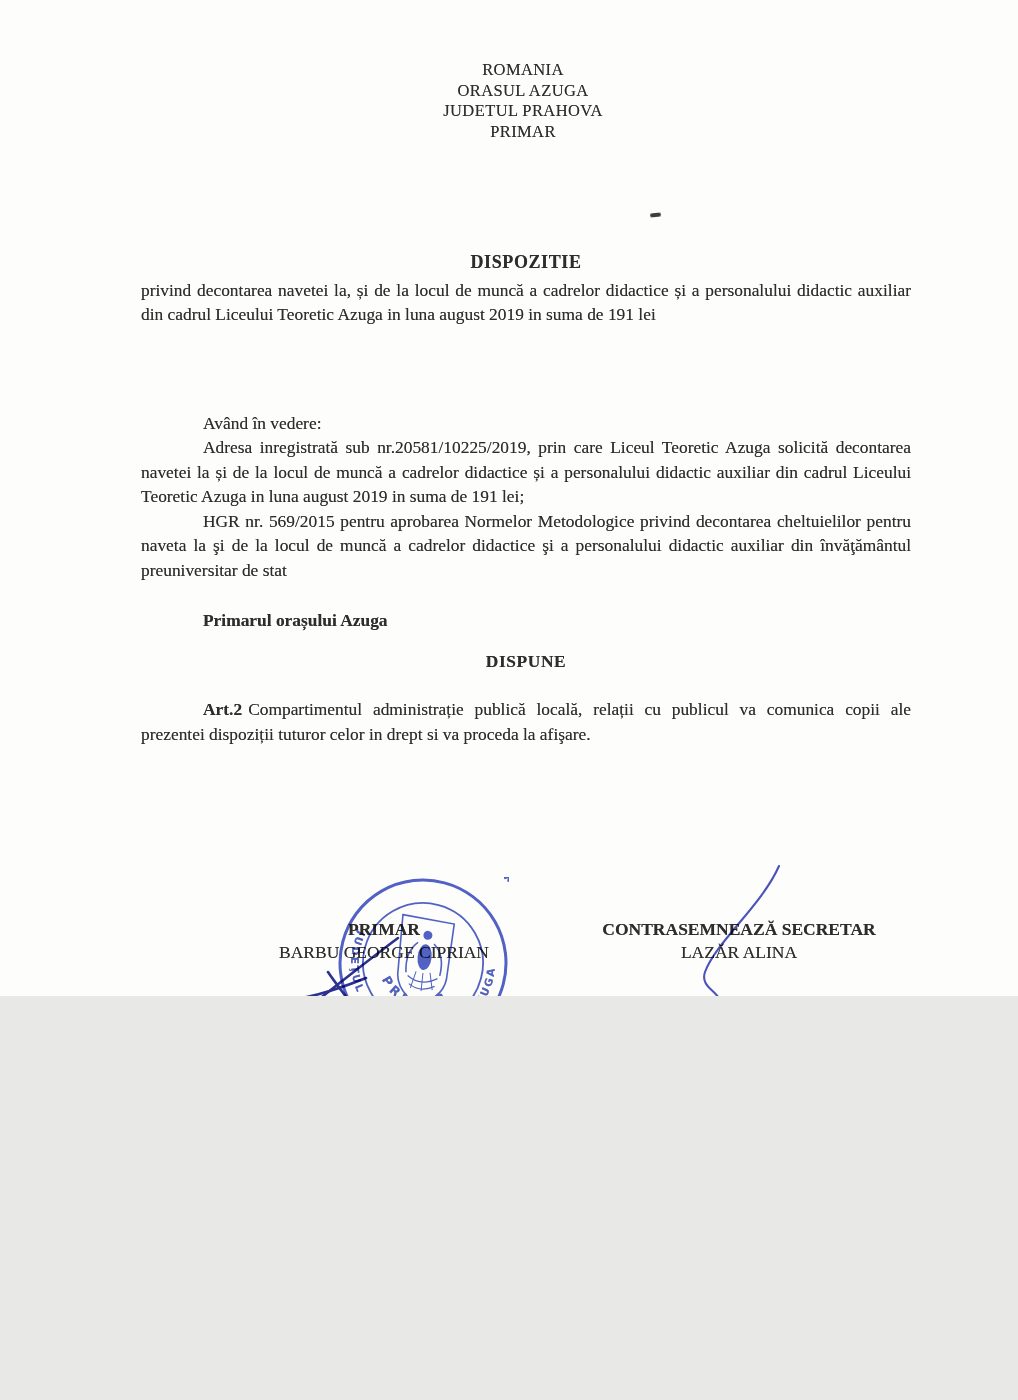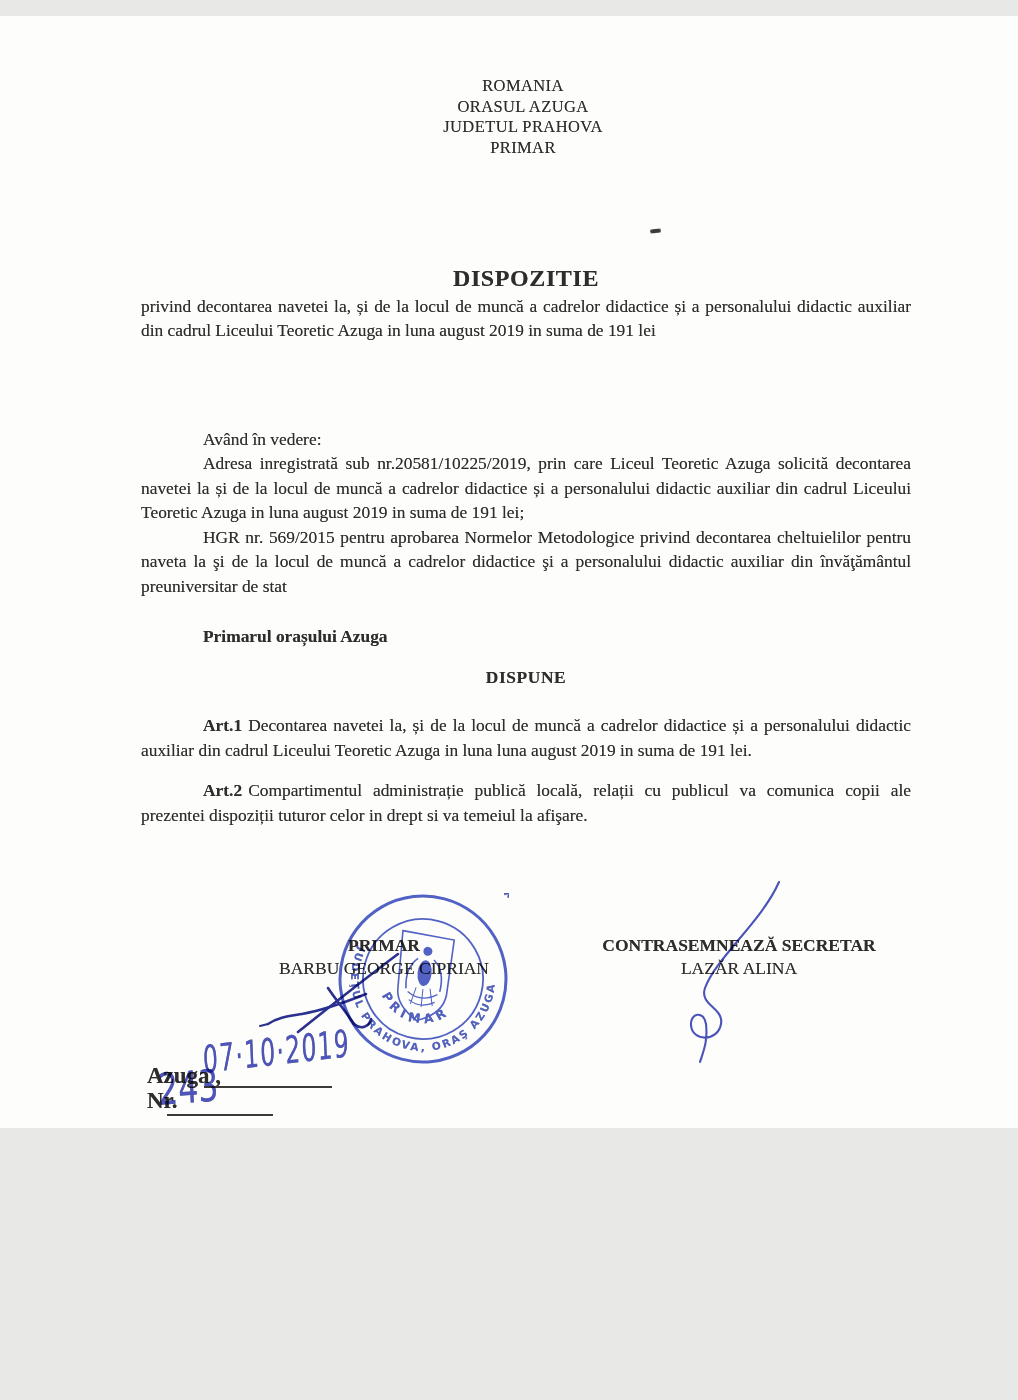--- a/index.html
+++ b/index.html
@@ -1,38 +1,38 @@
 <!DOCTYPE html>
 <html><head>
 <meta charset="utf-8">
 <style>
   * { margin:0; padding:0; box-sizing:border-box; }
   html,body { background:#e8e8e6; }
   .page {
     position:relative;
-    width:1018px; height:1112px;
-    margin:16px auto;
+    width:1018px; height:996px;
+    margin:0 auto;
     background:#fdfdfb;
     font-family:"Liberation Serif", serif;
     color:#2e2d2b;
     overflow:hidden;
     text-shadow:0 0 .45px rgba(40,40,40,.55);
   }
   
   .letterhead {
     position:absolute; top:60px; left:0; right:0;
     text-align:center; padding-left:28px;
     font-size:16.5px; line-height:20.5px; letter-spacing:.4px;
   }
   
   .doc-body {
     position:absolute; left:141px; top:250px; width:770px;
     font-size:17.4px; line-height:24.5px;
   }
-  .doc-title { text-align:center; font-weight:bold; font-size:24px; letter-spacing:.6px; margin-bottom:3px; }
+  .doc-title { text-align:center; font-weight:bold; font-size:18px; letter-spacing:.6px; margin-bottom:3px; }
   .doc-subtitle { text-align:justify; }
   .having { margin-top:84px; padding-left:62px; }
   .para { text-indent:62px; text-align:justify; }
   .issuer { margin-top:26px; padding-left:62px; font-weight:bold; }
   .dispune { margin-top:16px; text-align:center; font-weight:bold; letter-spacing:.6px; }
   .article { margin-top:24px; text-indent:62px; text-align:justify; }
   .article + .article { margin-top:16px; }
   .article b { margin-right:6px; }
   
   .sig-block { position:absolute; text-align:center; font-size:17.5px; line-height:23px; }
@@ -85,24 +85,21 @@
     <p class="doc-subtitle">privind decontarea navetei la, și de la locul de muncă a cadrelor didactice și a personalului didactic auxiliar din cadrul Liceului Teoretic Azuga in luna august 2019  in suma de 191 lei</p>
 
     <div class="having">Având în vedere:</div>
     <p class="para">Adresa inregistrată sub nr.20581/10225/2019, prin care Liceul Teoretic Azuga solicită decontarea navetei la și de la locul de muncă a cadrelor didactice și a personalului didactic auxiliar din cadrul Liceului Teoretic Azuga in luna august 2019  in suma de 191 lei;</p>
     <p class="para">HGR nr. 569/2015 pentru aprobarea Normelor Metodologice privind decontarea cheltuielilor pentru naveta la şi de la locul de muncă a cadrelor didactice şi a personalului didactic auxiliar din învăţământul preuniversitar de stat</p>
 
     <div class="issuer">Primarul orașului Azuga</div>
     <div class="dispune">DISPUNE</div>
 
     <p class="article">
-      <b>Art.1</b><span>Decontarea navetei la, și de la locul de muncă a cadrelor didactice și a personalului didactic auxiliar din cadrul Liceului Teoretic Azuga in luna luna august 2019  in suma de 191 lei.</span>
-    </p>
-    <p class="article">
-      <b>Art.2</b><span>Compartimentul administrație publică locală, relații cu publicul va comunica copii ale prezentei dispoziții tuturor celor in drept si va temeiul la afişare.</span>
+      <b>Art.2</b><span>Compartimentul administrație publică locală, relații cu publicul va comunica copii ale prezentei dispoziții tuturor celor in drept si va proceda la afişare.</span>
     </p>
   </div>
 
   <div class="sig-block sig-left">
     <div class="sig-role">PRIMAR</div>
     <div>BARBU GEORGE CIPRIAN</div>
   </div>
   <div class="sig-block sig-right">
     <div class="sig-role">CONTRASEMNEAZĂ SECRETAR</div>
     <div>LAZĂR ALINA</div>

